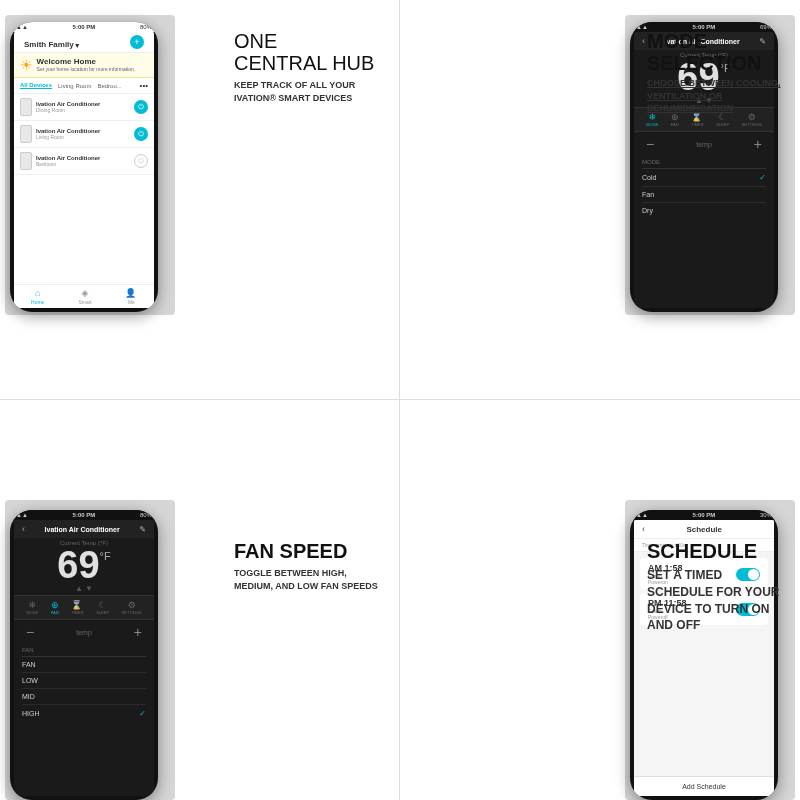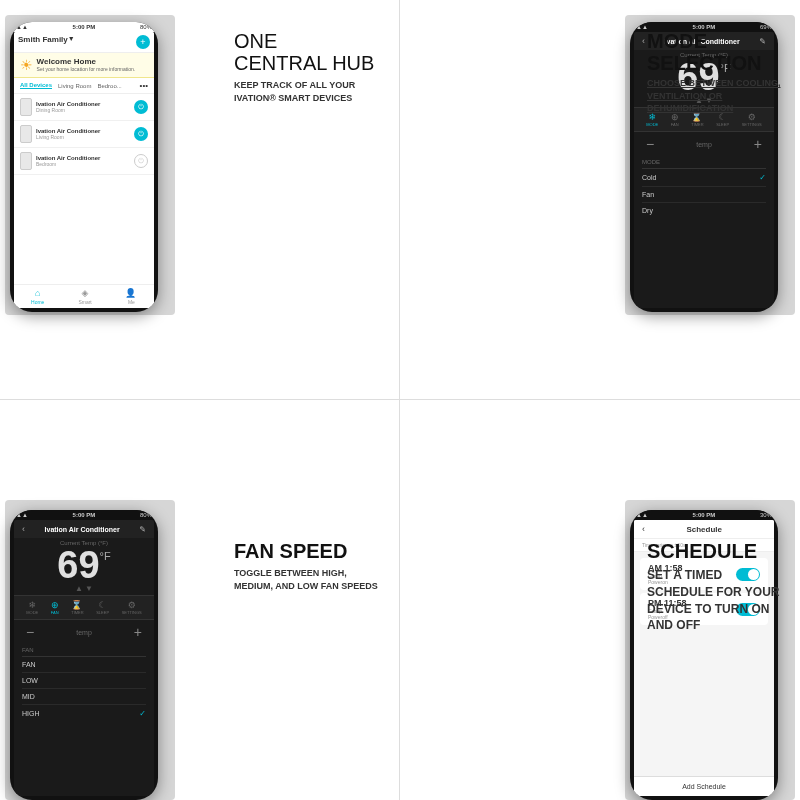--- a/index.html
+++ b/index.html
@@ -121,21 +121,21 @@
   <div class="phone">
 
     <div style="background:#fff; padding:2px 6px; display:flex; justify-content:space-between; align-items:center;">
       <span style="font-size:6px; color:#333;">▲▲</span>
       <span style="font-size:6px; font-weight:bold; color:#333;">5:00 PM</span>
       <span style="font-size:6px; color:#333;">80%</span>
     </div>
 
     <div class="phone-screen" style="margin:0 4px 4px; border-radius:2px; overflow:hidden;">
 
-      <div style="background:#fff; padding:3px 4px; display:flex; justify-content:space-between; align-items:flex-start; border-bottom:1px solid #eee;">
+      <div style="background:#fff; padding:3px 10px; display:flex; justify-content:space-between; align-items:flex-end; border-bottom:1px solid #eee;">
         <span style="font-size:8px; font-weight:bold; color:#333;">Smith Family</span>
         <span style="font-size:7px; color:#333;">▼</span>
         <span style="width:14px; height:14px; border-radius:50%; background:#00bcd4; display:inline-flex; align-items:center; justify-content:center; font-size:9px; color:#fff; margin-left:auto;">+</span>
       </div>
 
       <div style="background:#fffde7; padding:4px 6px; display:flex; align-items:flex-start; gap:4px; border-bottom:1px solid #f0e68c;">
         <span style="font-size:14px; color:#f5a623;">☀</span>
         <div>
           <div style="font-size:8px; font-weight:bold; color:#333;">Welcome Home</div>
           <div style="font-size:5px; color:#666;">Set your home location for more information.</div>

